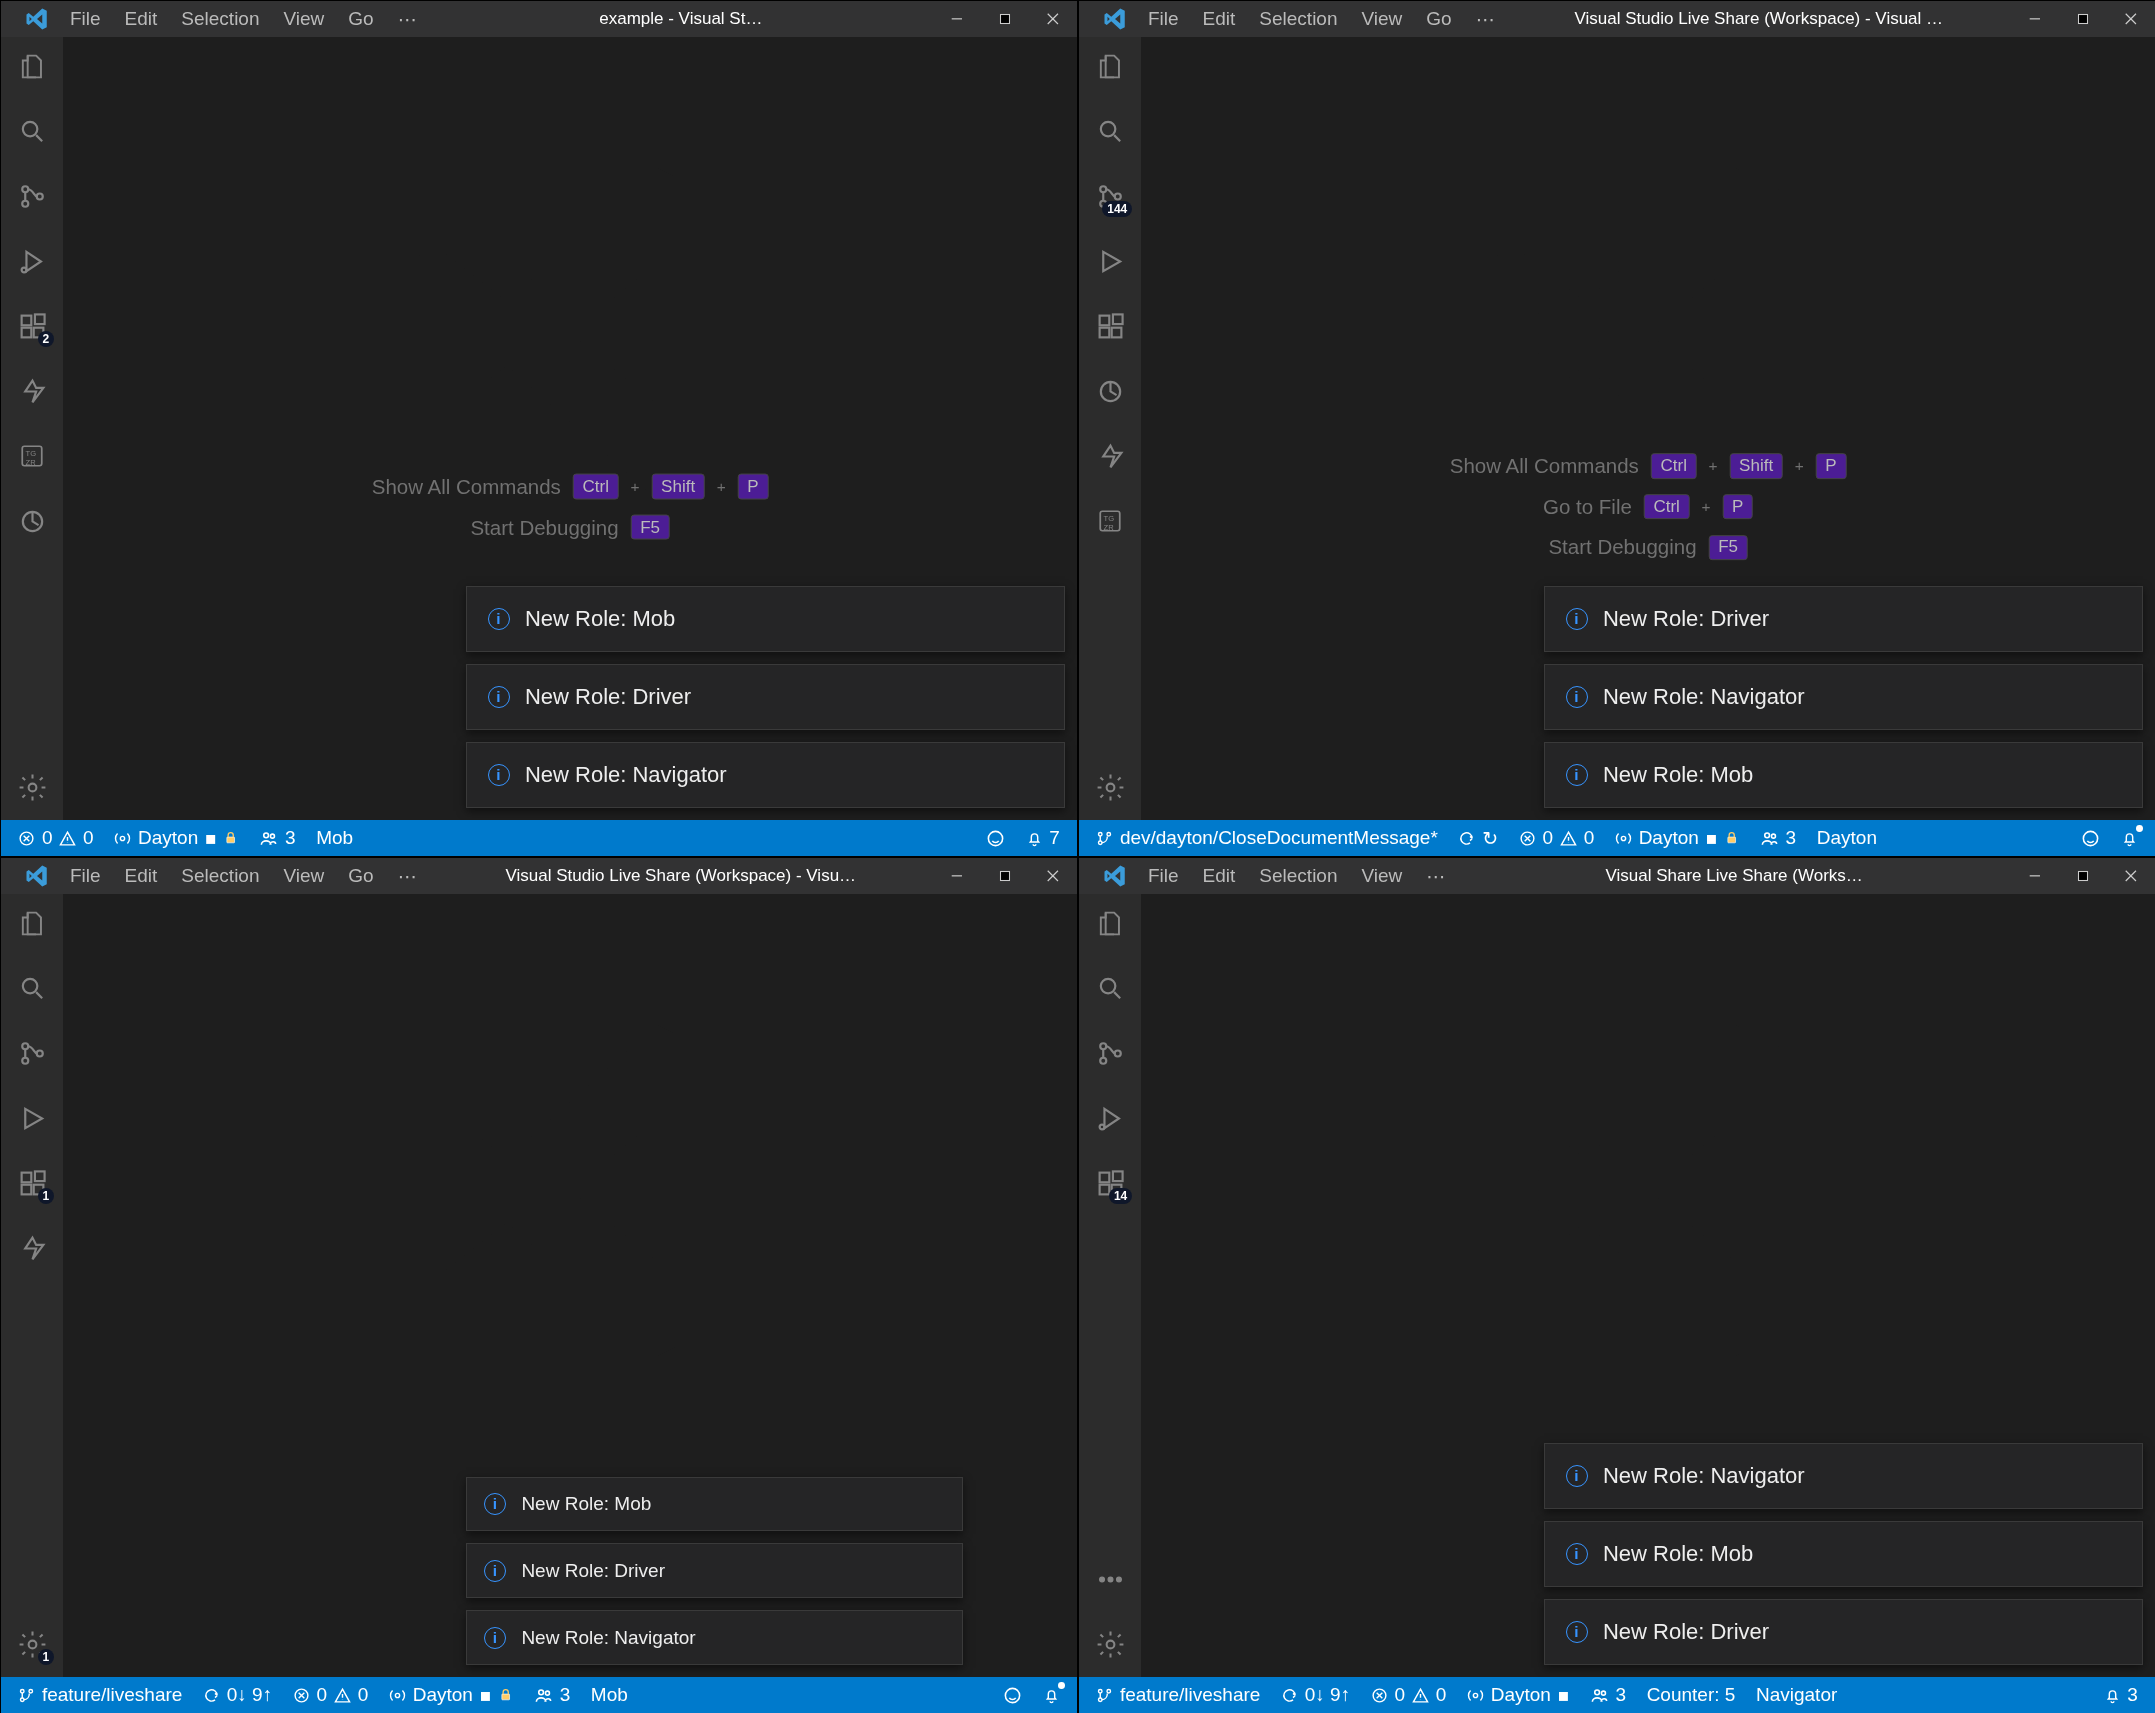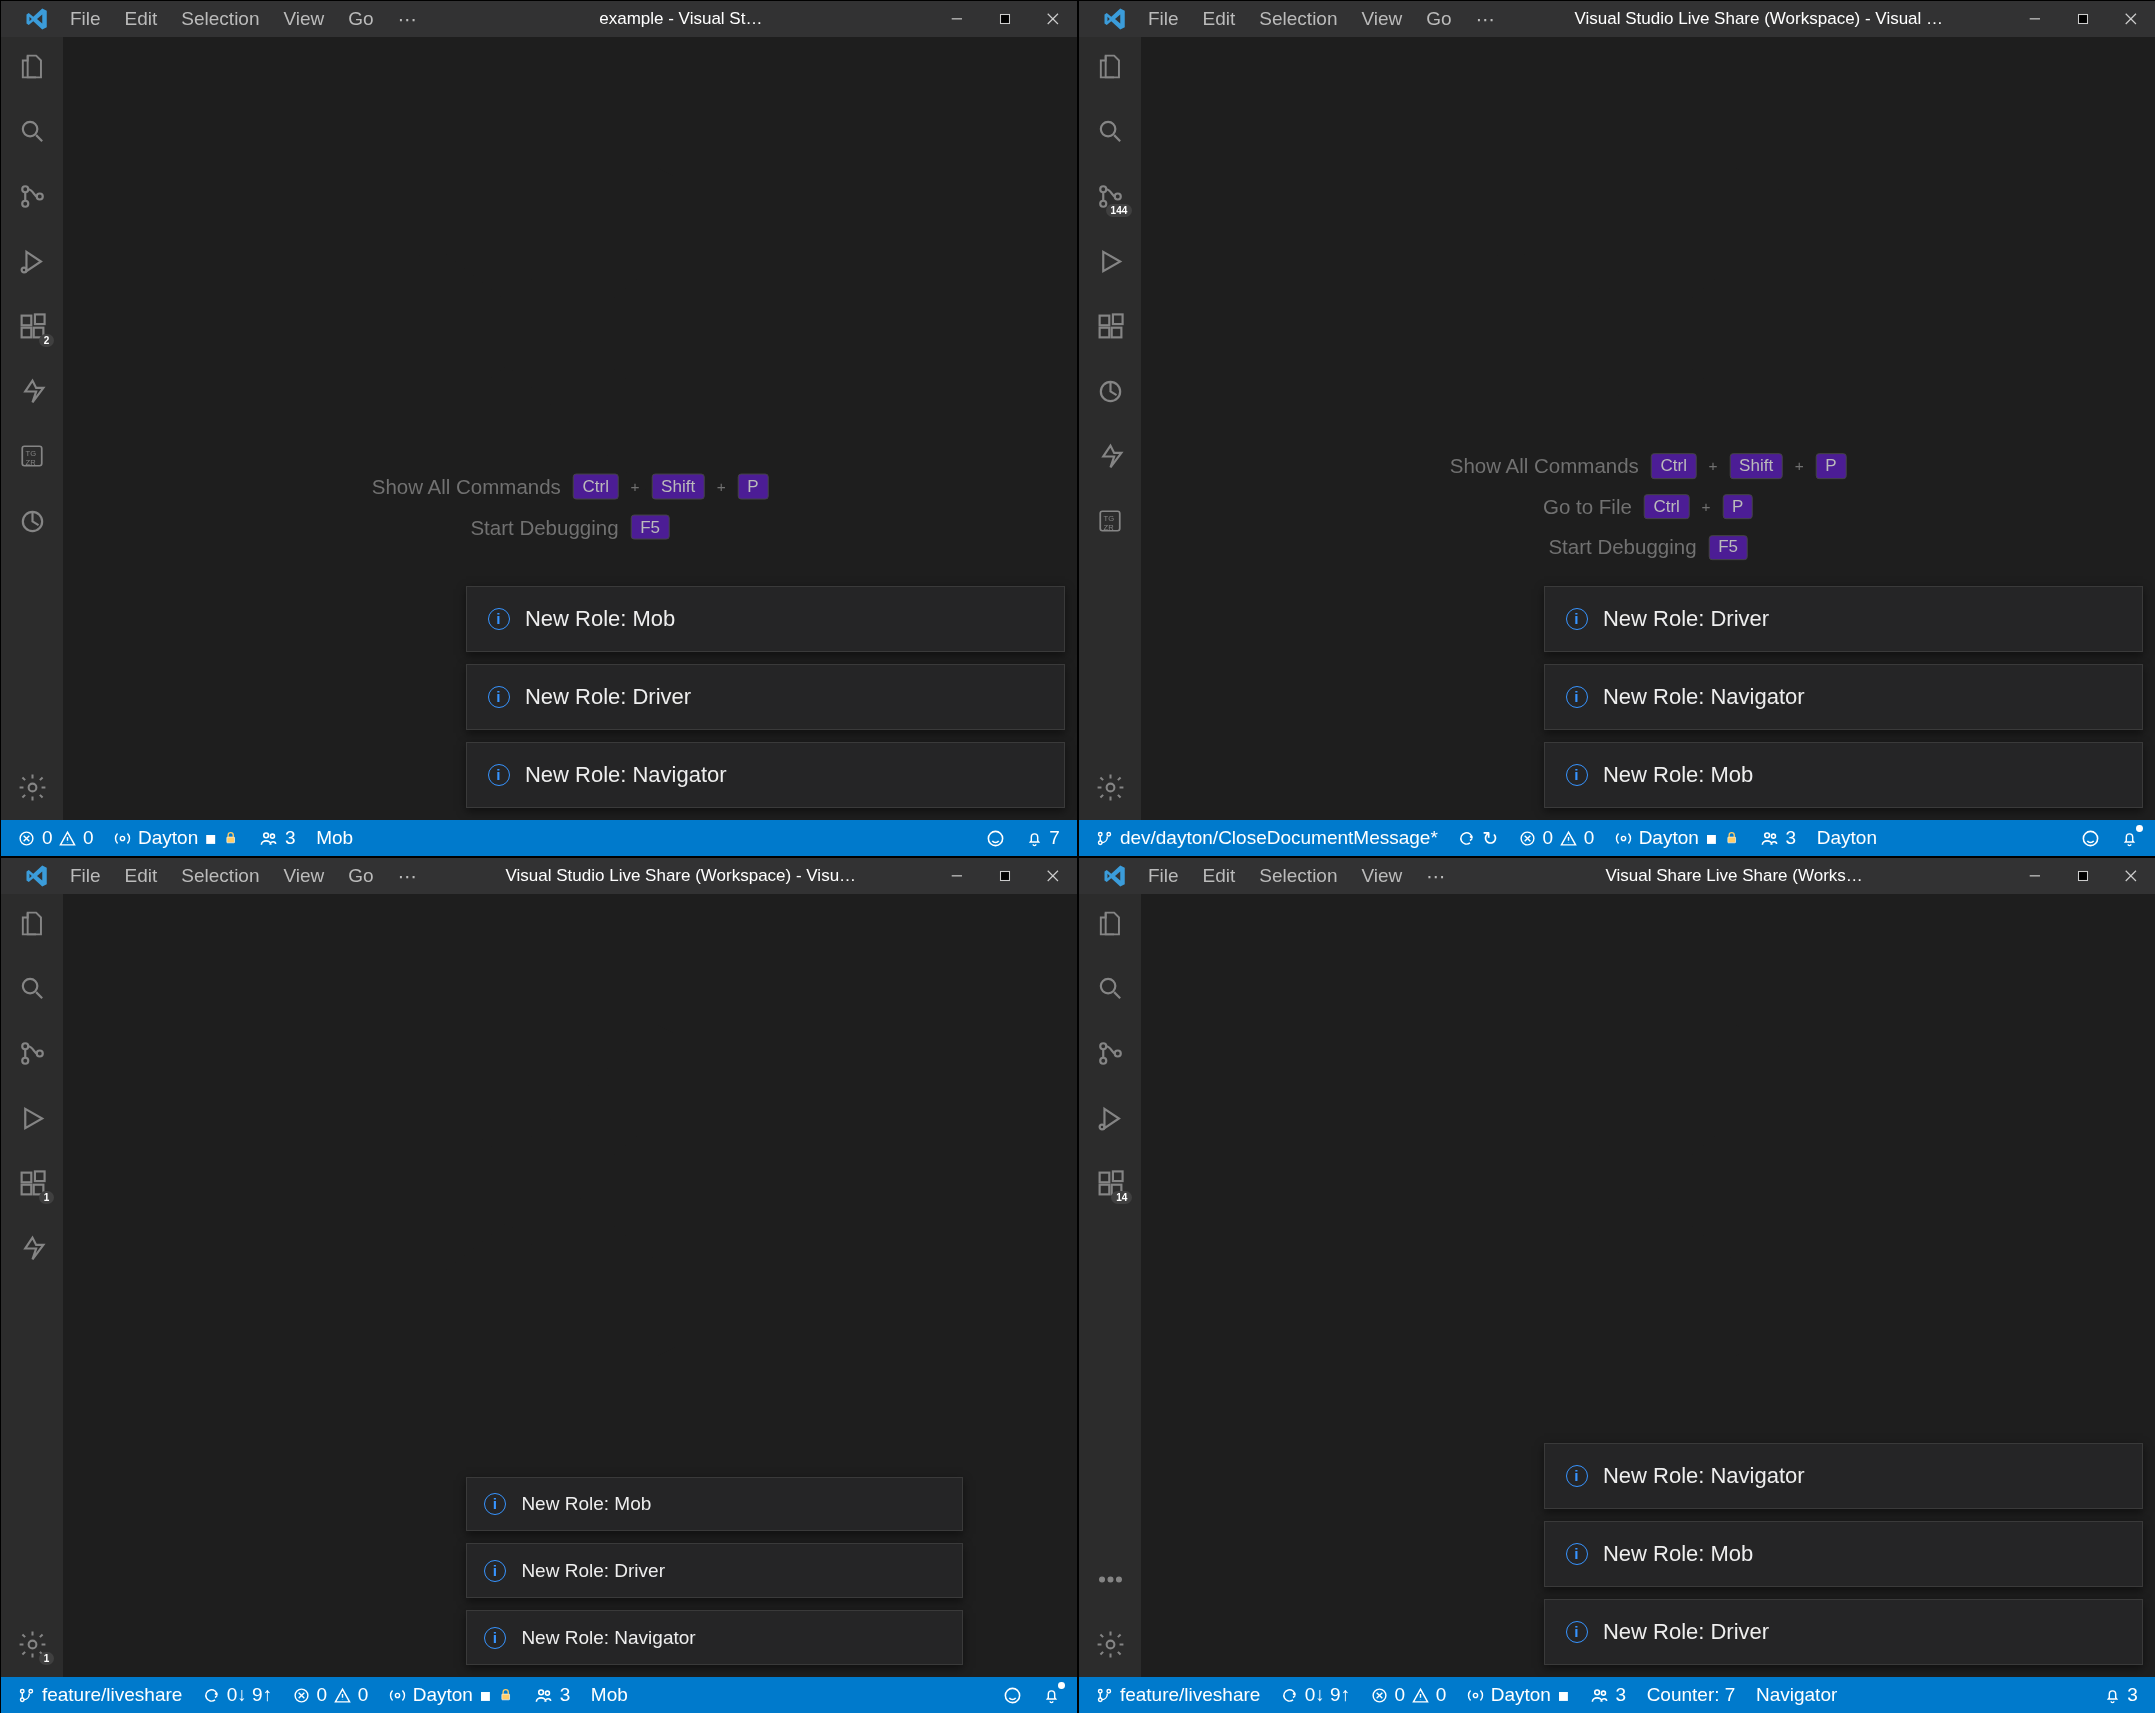--- a/index.html
+++ b/index.html
@@ -14,21 +14,21 @@
   .titlebar .title { flex:1; text-align:center; font-size:17px; color:#ffffff; overflow:hidden; white-space:nowrap; text-overflow:ellipsis; padding:0 10.3px;}
   .titlebar .winctrl { display:flex; }
   .titlebar .winctrl .wc { width:48px; height:36px; display:flex; align-items:center; justify-content:center; }
   .titlebar .winctrl .wc svg { stroke:#ccc; }
   
   .body { flex:1; display:flex; min-height:0; }
   .activitybar { width:62px; background:#2c2c2c; display:flex; flex-direction:column; align-items:center; padding-top:10.3px; gap:27px; flex-shrink:0; }
   .activitybar .spacer { flex:1; }
   .activitybar .ab-item { width:38px; height:38px; display:flex; align-items:center; justify-content:center; position:relative; }
   .activitybar .ab-item svg { stroke:#858585; fill:none; }
-  .activitybar .badge { position:absolute; bottom:-1.7px; right:-3.4px; background:#404040; color:#fff; font-size:10px; border-radius:10.3px; padding:0.9px 5.1px; min-width:15.4px; text-align:center; font-weight:600; }
+  .activitybar .badge { position:absolute; bottom:-1.7px; right:-3.4px; background:#0f172a; color:#fff; font-size:12px; border-radius:10.3px; padding:0.9px 5.1px; min-width:15.4px; text-align:center; font-weight:600; }
   .editor { flex:1; position:relative; background:#1e1e1e; overflow:hidden; }
   .wm { position:absolute; left:50%; top:38%; transform:translate(-50%,-50%); opacity:0.07; }
   .wm svg { width:394px; height:394px; }
   .shortcuts { position:absolute; left:50%; top:60%; transform:translate(-50%,-50%); color:#717171; font-size:20.5px; }
   .shortcuts .sc-row { display:flex; align-items:center; justify-content:center; gap:12px; margin:15.4px 0; white-space:nowrap;}
   .shortcuts .kbd { background:#4c1d95; border:0.9px solid #444; border-radius:3.4px; padding:1.7px 8.6px; font-size:17px; color:#bbb;}
   .shortcuts .plus { color:#717171; font-size:15.4px;}
   
   .notifs { position:absolute; right:12px; bottom:12px; display:flex; flex-direction:column; gap:12px; width:599px; max-width:calc(100% - 86px); }
   .notif { background:#252526; border:0.9px solid #3a3a3a; box-shadow:0 3.4px 8.6px rgba(0,0,0,0.5); padding:19px 20.5px; display:flex; align-items:center; gap:15.4px; color:#eee; font-size:22px; }
@@ -737,21 +737,21 @@
         </div>
         <div class="sb-item">
           <svg width="19" height="19" viewBox="0 0 24 24" stroke-width="2">
             <circle cx="9" cy="8" r="3"></circle>
             <circle cx="17" cy="9" r="2.5"></circle>
             <path d="M3 20c0-3 3-5 6-5s6 2 6 5M14 20c0-2 2-4 4-4s3 1 3 3"></path>
           </svg>
           <span>3</span>
         </div>
         <div class="sb-item">
-          <span>Counter: 7</span>
+          <span>Counter: 5</span>
         </div>
         <div class="sb-item">
           <span>Navigator</span>
         </div>
         <div class="fill"></div>
         <div class="sb-item">
           <svg width="17" height="17" viewBox="0 0 24 24" stroke-width="2">
             <path d="M6 17h12l-1.5-2V10a4.5 4.5 0 00-9 0v5L6 17zM10 20a2 2 0 004 0"></path>
           </svg>
           <span>3</span>

